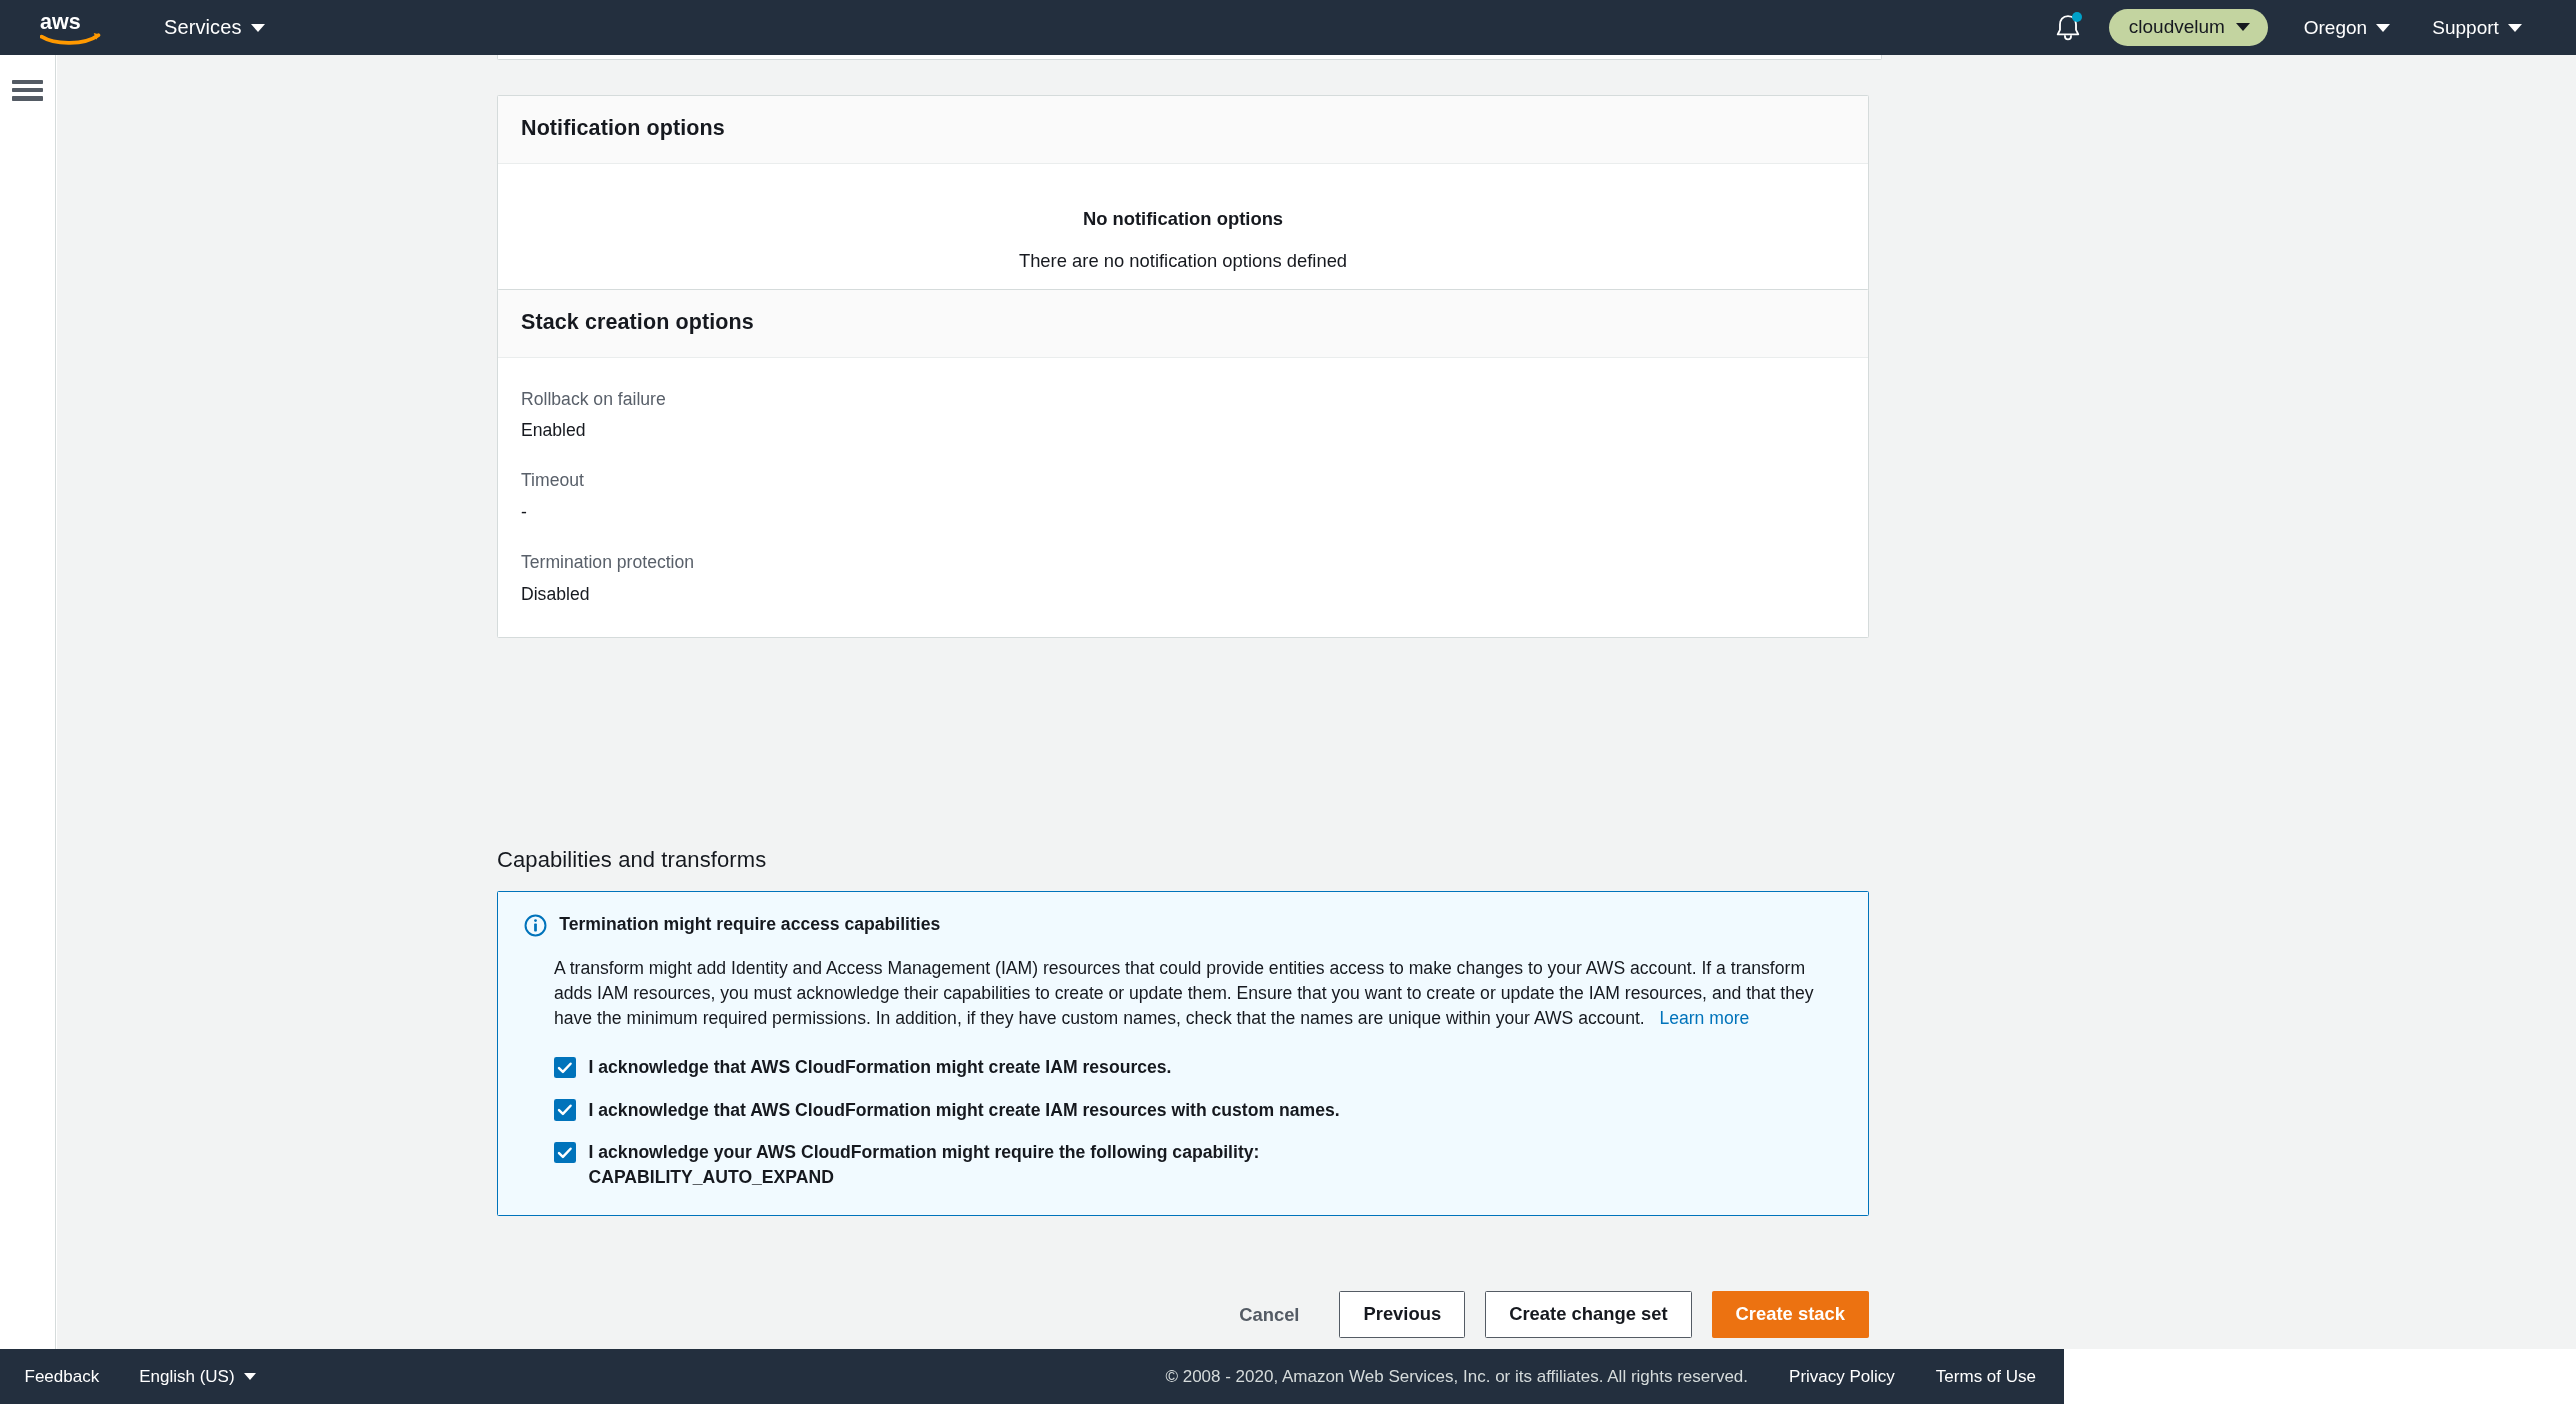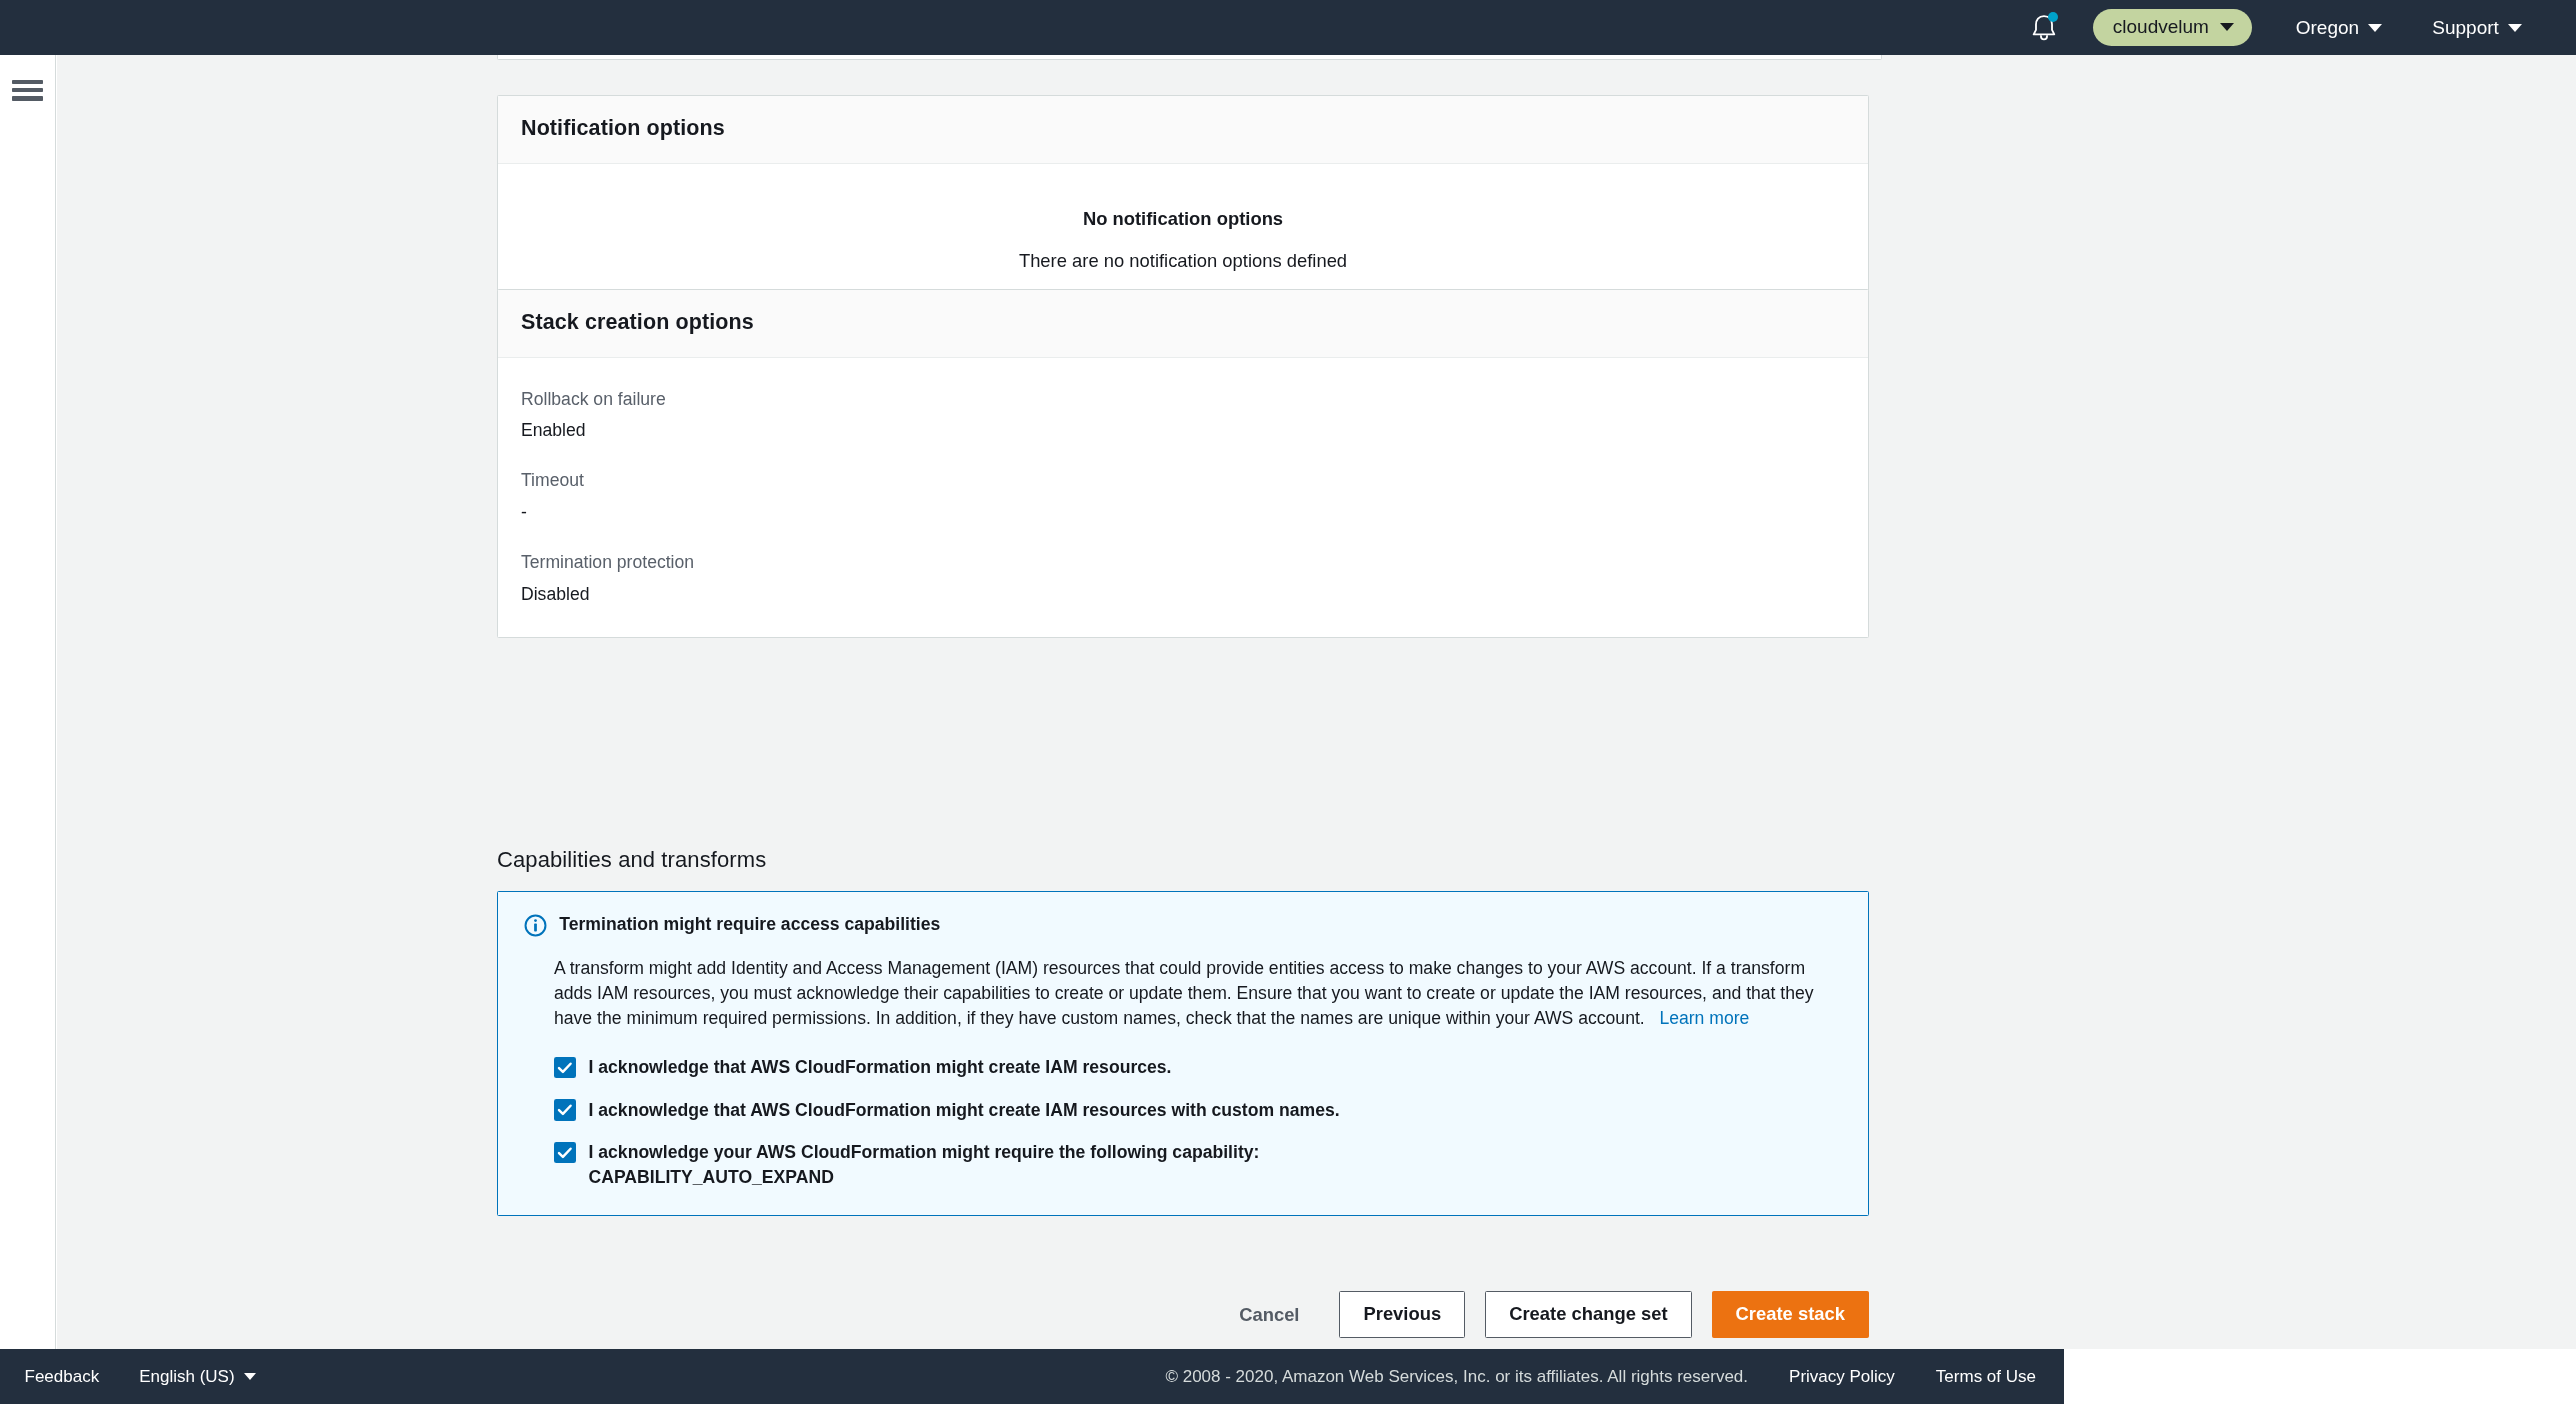--- a/index.html
+++ b/index.html
@@ -50,21 +50,21 @@
     display: inline-block;
     width: 0; height: 0;
     border-left: 7px solid transparent;
     border-right: 7px solid transparent;
     border-top: 8.4px solid currentColor;
   }
   .nav-right {
     margin-left: auto;
     display: flex;
     align-items: center;
-    gap: 16px;
+    gap: 8px;
     padding-right: 37px;
     height: 52px;
   }
   .bell-wrap {
     position: relative;
     width: 41px; height: 41px;
     display: flex; align-items: center; justify-content: center;
     cursor: pointer;
     margin-right: 12.3px;
   }
@@ -353,20 +353,33 @@
     width: 0; height: 0;
     border-left: 6.1px solid transparent;
     border-right: 6.1px solid transparent;
     border-top: 7.7px solid #ffffff;
   }
 </style>
 </head>
 <body>
 
 <div class="topnav">
+  <div class="nav-left">
+    <a class="aws-logo" href="#">
+      <svg width="63" height="37" viewBox="0 0 82 48" xmlns="http://www.w3.org/2000/svg">
+        <text x="0" y="26" font-family="Liberation Sans, sans-serif" font-size="28" font-weight="bold" fill="#ffffff">aws</text>
+        <path d="M2 36 C 20 47, 58 47, 76 34" stroke="#ff9900" stroke-width="5" fill="none" stroke-linecap="round"></path>
+        <path d="M70 31 L78 33 L73 40 Z" fill="#ff9900"></path>
+      </svg>
+    </a>
+    <div class="nav-services">
+      <span>Services</span>
+      <i class="caret"></i>
+    </div>
+  </div>
   <div class="nav-right">
     <div class="bell-wrap">
       <svg width="26" height="29" viewBox="0 0 34 38">
         <path d="M17 4 C10 4 6.5 9 6.5 15 L6.5 22 L3.5 28 L30.5 28 L27.5 22 L27.5 15 C27.5 9 24 4 17 4 Z" fill="none" stroke="#ffffff" stroke-width="2.4" stroke-linejoin="round"></path>
         <path d="M13 30 C13 33 15 34.5 17 34.5 C19 34.5 21 33 21 30" fill="none" stroke="#ffffff" stroke-width="2.4" stroke-linecap="round"></path>
       </svg>
       <span class="bell-dot"></span>
     </div>
     <div class="acct-pill">
       <span>cloudvelum</span>

